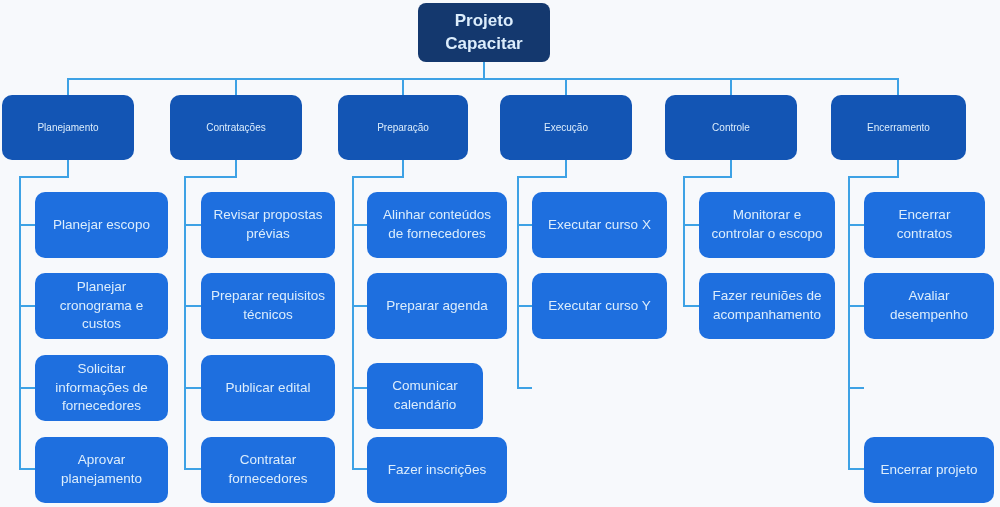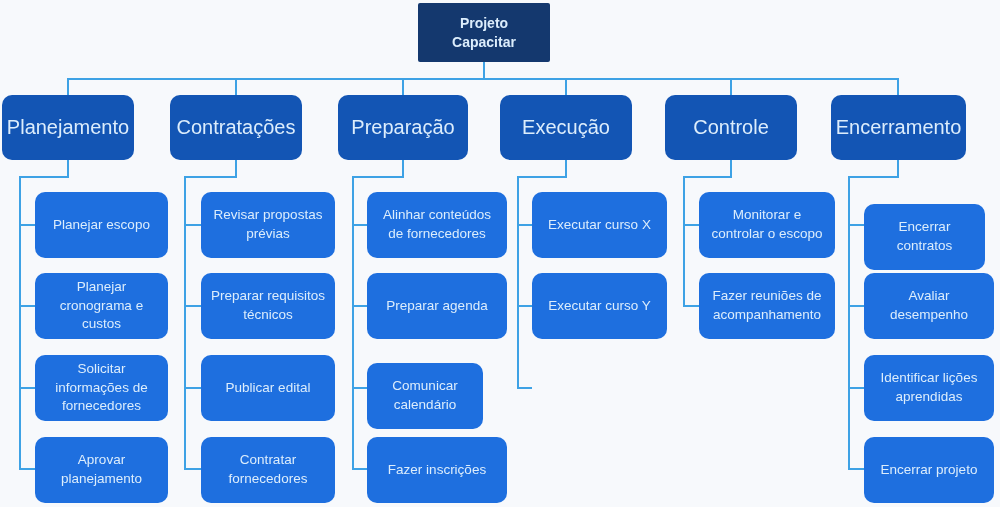--- a/index.html
+++ b/index.html
@@ -20,28 +20,28 @@
     align-items:center;
     justify-content:center;
     text-align:center;
     box-sizing:border-box;
     border-radius:10px;
     color:var(--text-light,#dcedfc);
   }
   .root{
     background:var(--root-fill,#14386e);
     font-weight:bold;
-    font-size:14px;
+    font-size:17px;
     line-height:1.35;
-    border-radius:2px;
+    border-radius:8px;
     white-space:pre-line;
   }
   .header{
     background:var(--header-fill,#1355b4);
-    font-size:20px;
+    font-size:10px;
     padding:4px 8px;
   }
   .child{
     background:var(--child-fill,#1e6fdf);
     font-size:13.5px;
     line-height:1.4;
     padding:4px 7px;
   }
   .v,.h{
     position:absolute;
@@ -133,18 +133,17 @@
   <div class="node child" style="left:367px;top:273px;width:140px;height:66px">Preparar agenda</div>
   <div class="node child" style="left:367px;top:363px;width:116px;height:66px">Comunicar calendário</div>
   <div class="node child" style="left:367px;top:437px;width:140px;height:66px">Fazer inscrições</div>
 
   <div class="node child" style="left:532px;top:192px;width:135px;height:66px">Executar curso X</div>
   <div class="node child" style="left:532px;top:273px;width:135px;height:66px">Executar curso Y</div>
 
   <div class="node child" style="left:699px;top:192px;width:136px;height:66px">Monitorar e controlar o escopo</div>
   <div class="node child" style="left:699px;top:273px;width:136px;height:66px">Fazer reuniões de acompanhamento</div>
 
-  <div class="node child" style="left:864px;top:204px;width:121px;height:66px">Encerrar contratos</div>
+  <div class="node child" style="left:864px;top:192px;width:121px;height:66px">Encerrar contratos</div>
   <div class="node child" style="left:864px;top:273px;width:130px;height:66px">Avaliar desempenho</div>
-  <div class="node child" style="left:864px;top:355px;width:130px;height:66px">Identificar lições aprendidas</div>
   <div class="node child" style="left:864px;top:437px;width:130px;height:66px">Encerrar projeto</div>
 
 </div>
 
 </body></html>

